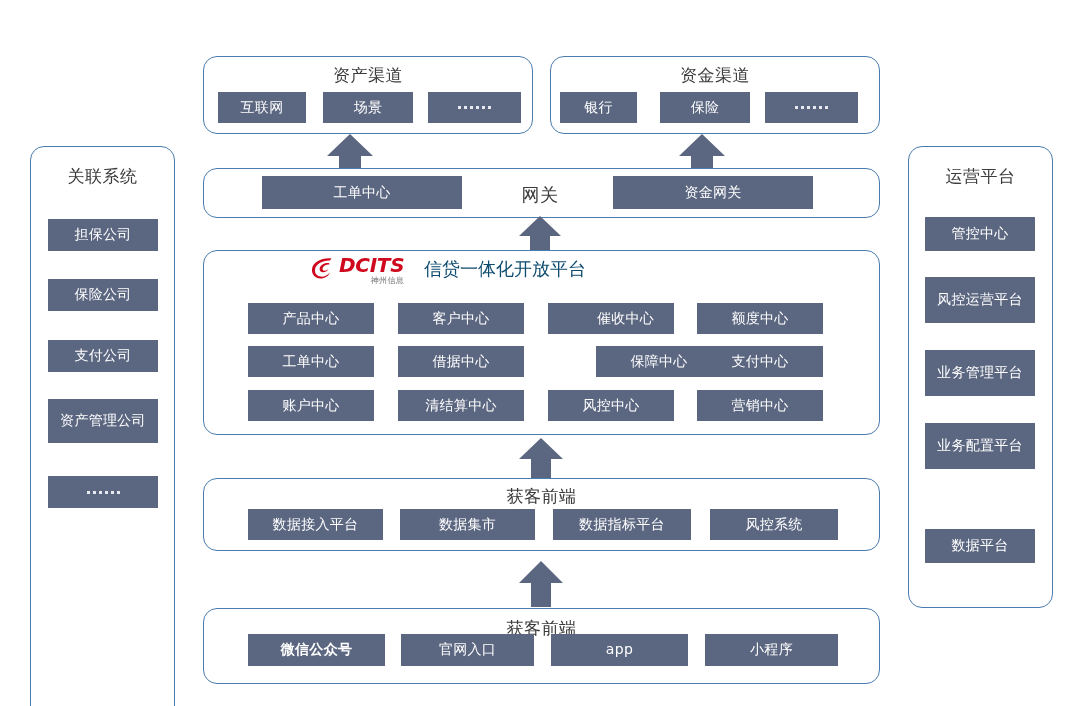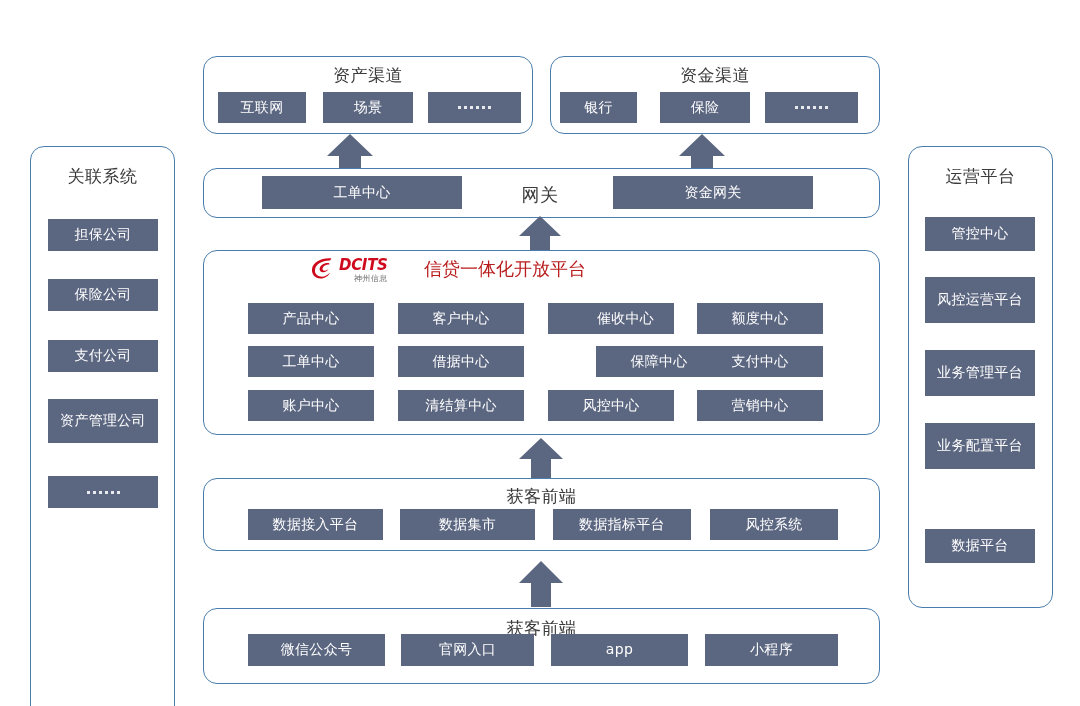--- a/index.html
+++ b/index.html
@@ -87,36 +87,36 @@
   .logo-text {
     display: flex;
     flex-direction: column;
     align-items: flex-start;
     line-height: 1;
   }
   .logo-name {
     font-family: "DejaVu Sans", "Liberation Sans", sans-serif;
     font-weight: bold;
     font-style: italic;
-    font-size: 15px;
+    font-size: 20px;
     color: #cf0a1e;
     letter-spacing: -0.3px;
   }
   .logo-sub {
     font-size: 8px;
     color: #6f6f6f;
     margin-top: 2px;
     letter-spacing: .4px;
     align-self: flex-end;
   }
 
   .platform-title {
     position: absolute;
     font-size: 18px;
-    color: #b91c1c;
+    color: #0c4a6e;
     white-space: nowrap;
   }
 </style>
 </head>
 <body>
 
 <div id="diagram">
 
   <div class="panel" style="left:30px; top:146px; width:145px; height:598px;">
     <div class="panel-title" style="top:18px;">关联系统</div>
@@ -251,18 +251,18 @@
 
   <div class="arrow" style="left:519px; top:561px;">
     <svg width="44" height="46" viewBox="0 0 44 46">
       <polygon points="22,0 44,22 32,22 32,46 12,46 12,22 0,22" fill="#5b6680"></polygon>
     </svg>
   </div>
 
   <div class="panel" style="left:203px; top:608px; width:677px; height:76px;">
     <div class="panel-title" style="top:8px;">获客前端</div>
   </div>
-  <div class="chip" style="left:248px; top:634px; width:137px; height:32px;">微信公众号</div>
+  <div class="chip" style="left:248px; top:634px; width:137px; height:32px;font-weight:bold;">微信公众号</div>
   <div class="chip" style="left:401px; top:634px; width:133px; height:32px;">官网入口</div>
   <div class="chip" style="left:551px; top:634px; width:137px; height:32px;">app</div>
   <div class="chip" style="left:705px; top:634px; width:133px; height:32px;">小程序</div>
 
 </div>
 
 </body></html>

